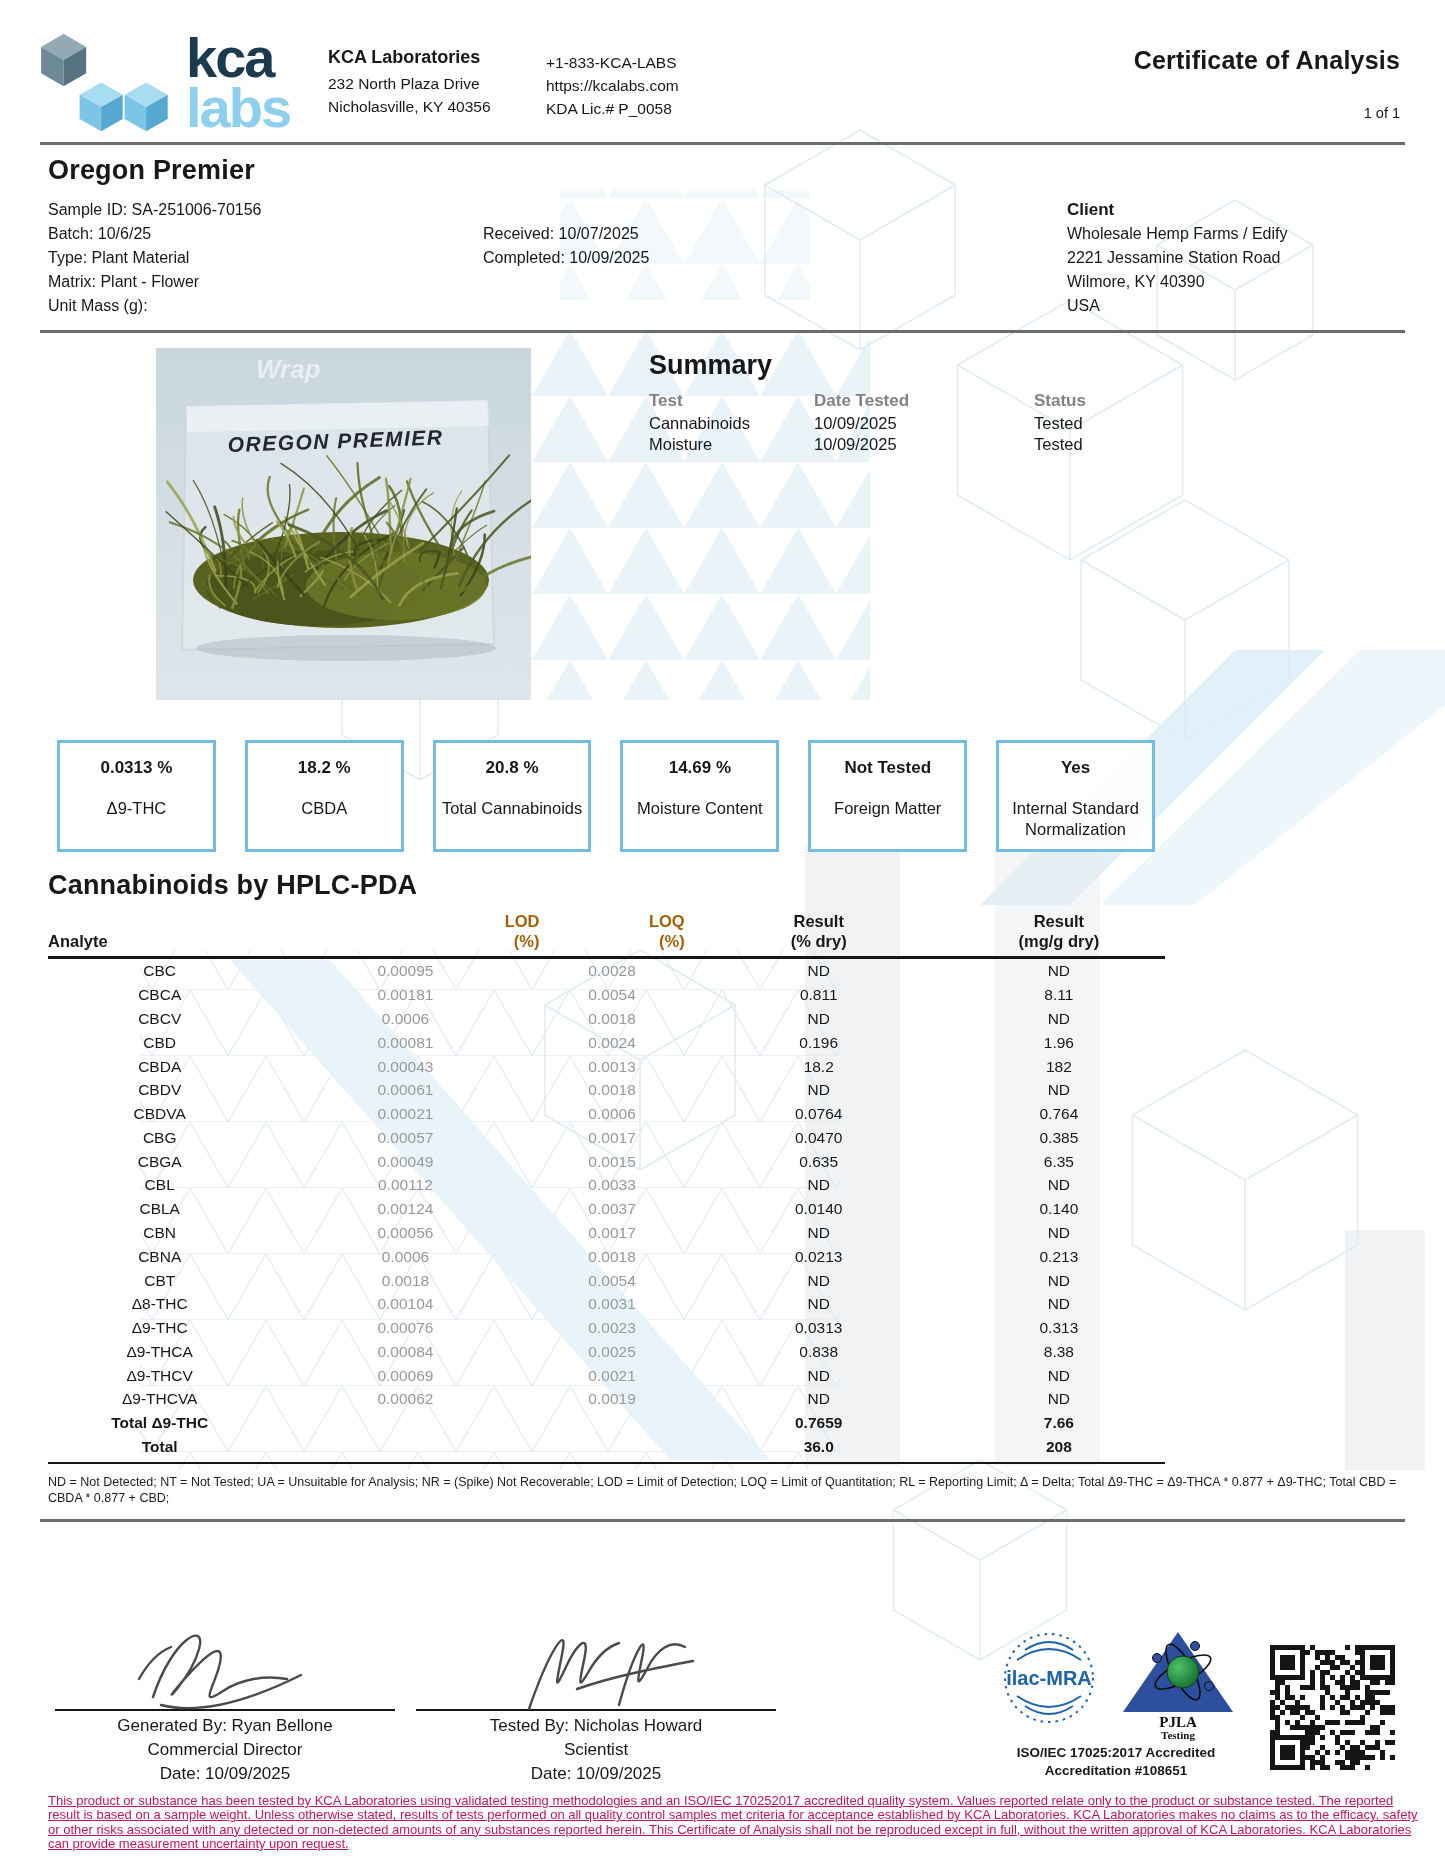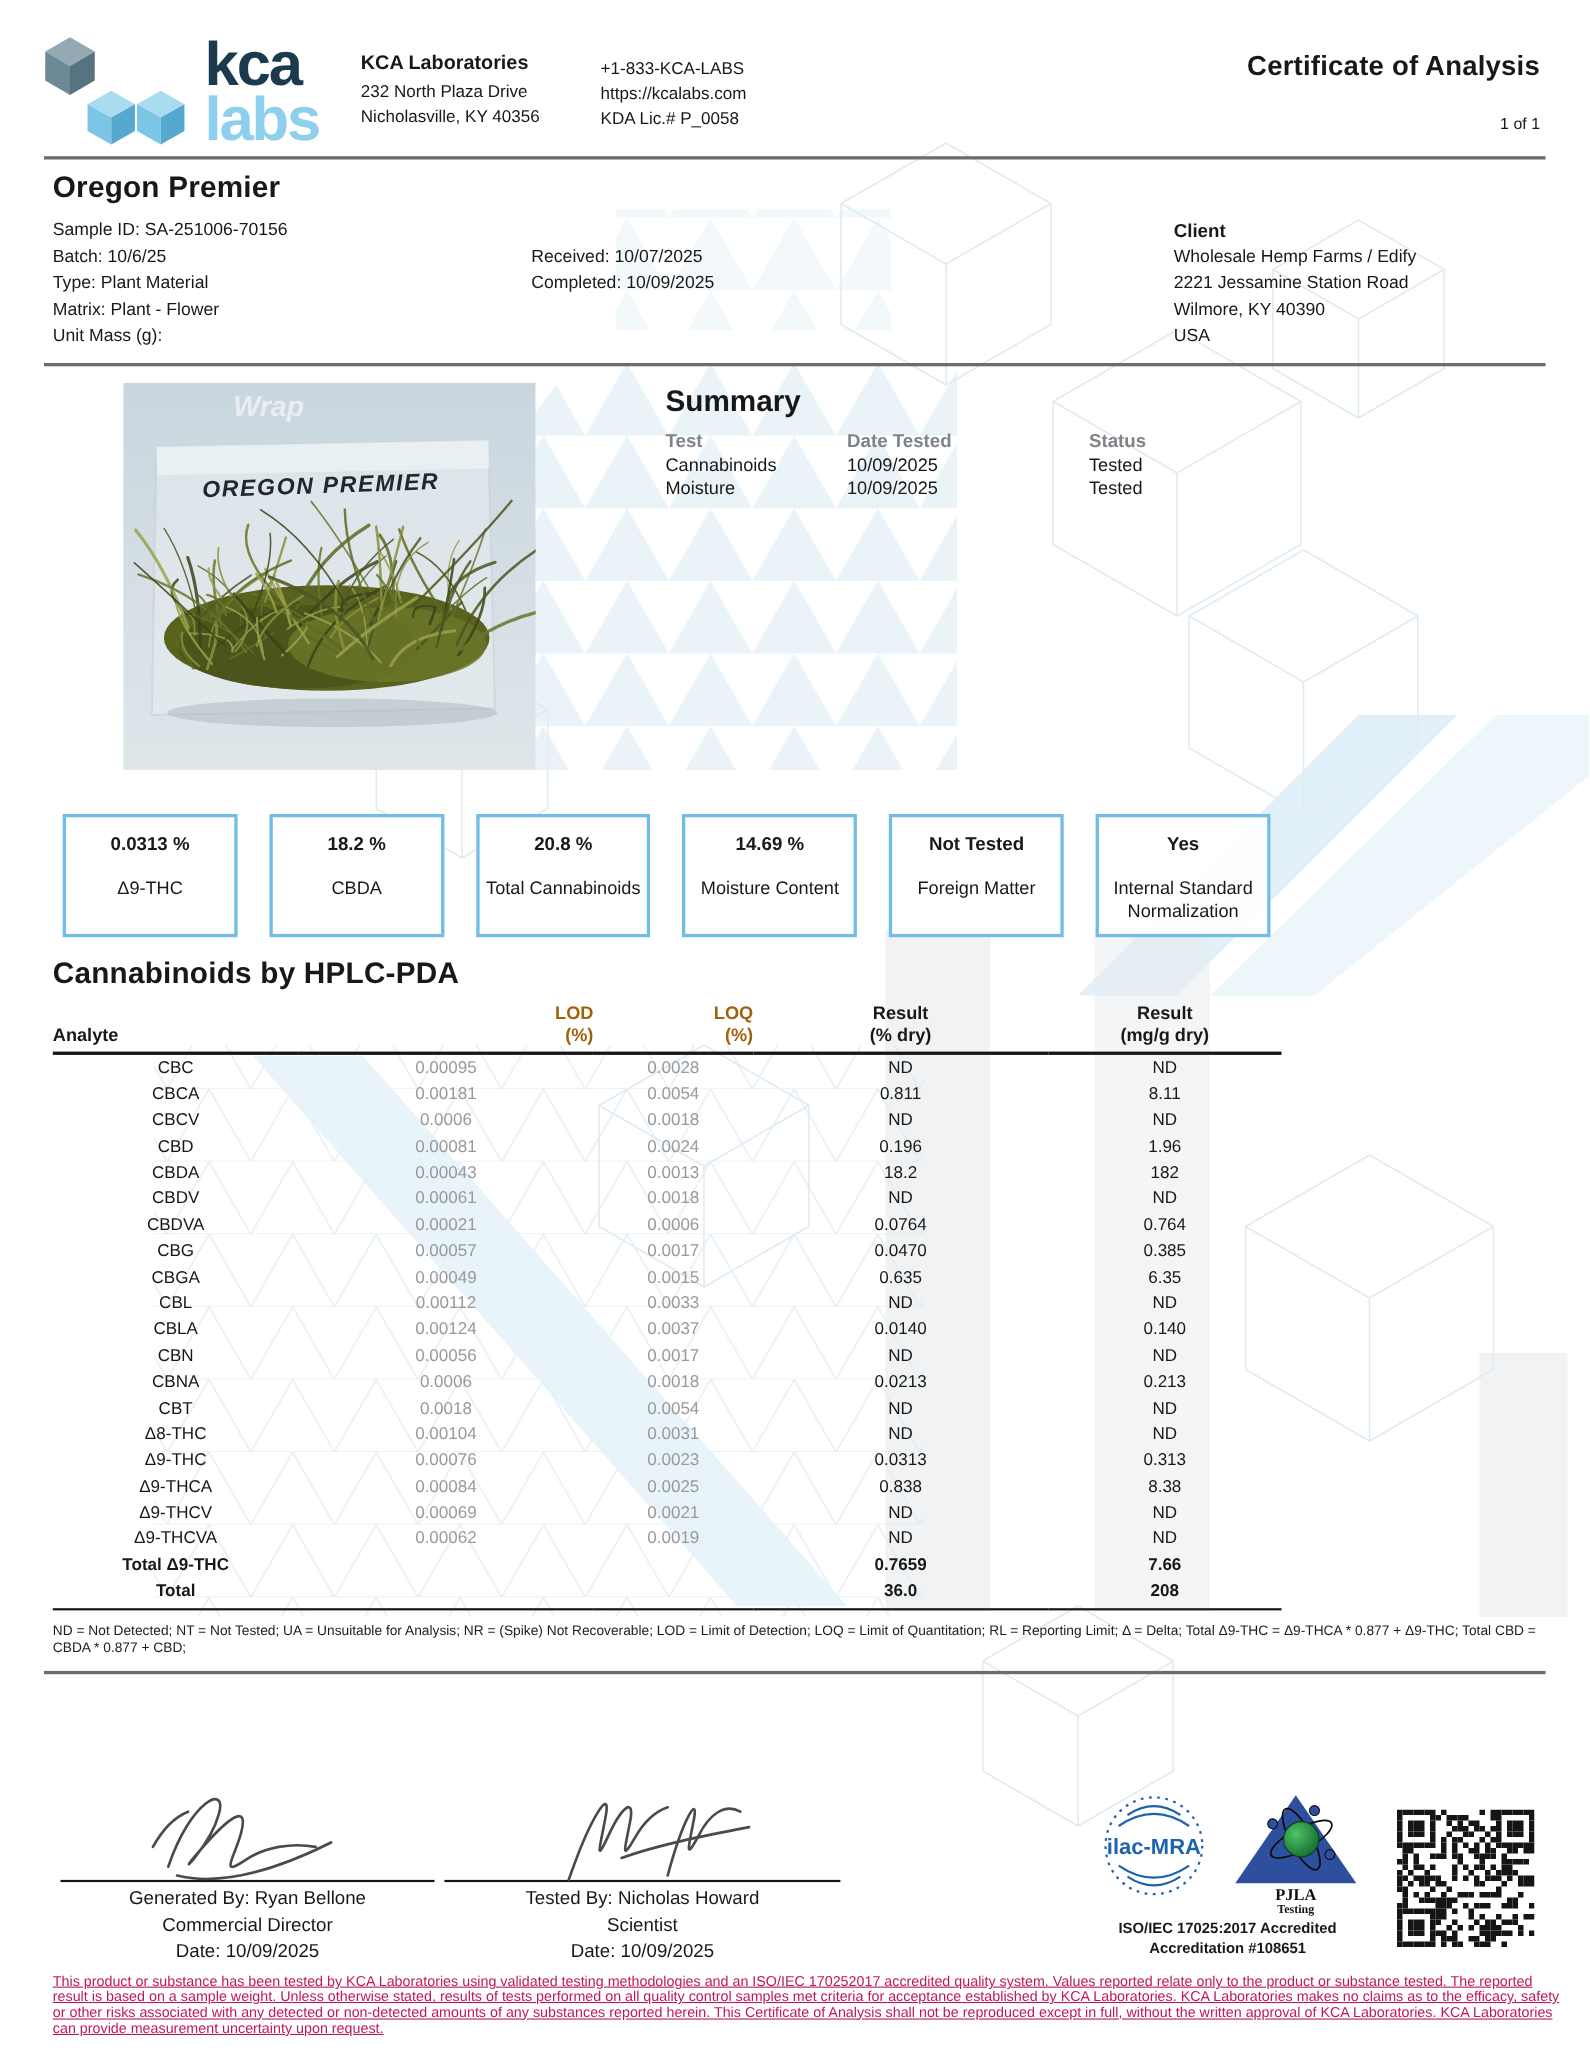--- a/index.html
+++ b/index.html
@@ -26,21 +26,21 @@
   
   .sample-section{padding:6px 48px 12px;}
   .sample-name{font-size:27px;font-weight:bold;margin:4px 0 12px;letter-spacing:.2px;}
   .sample-cols{display:flex;}
   .s-left{width:435px;font-size:16px;line-height:24px;}
   .s-mid{width:375px;font-size:16px;line-height:24px;padding-top:24px;}
   .client-block{margin-left:auto;width:330px;font-size:16px;line-height:24px;}
   .client-h{font-weight:bold;font-size:17px;}
 
   
-  .photo-summary{display:flex;padding:15px 20px 0;}
+  .photo-summary{display:flex;padding:15px 64px 0;}
   .photo{margin-left:92px;width:375px;height:352px;flex:none;}
   .summary{margin-left:118px;padding-top:2px;}
   .summary-title{font-size:27px;font-weight:bold;margin:0 0 8px;}
   .summary-table{border-collapse:collapse;}
   .summary-table th{font-size:17px;color:#808285;text-align:left;font-weight:bold;padding:2px 0;}
   .summary-table td{font-size:16.5px;padding:1px 0;}
   .sc1{width:165px;} .sc2{width:220px;} .sc3{width:130px;}
 
   
   .highlights{display:flex;gap:29px;width:1098px;margin:40px 0 0 57px;}
@@ -64,21 +64,21 @@
   td.c-lod,td.c-loq{color:#97999c;}
   tr.total-row td{font-weight:bold;}
   .cannab-table tbody tr.last-row td{border-bottom:2.5px solid #161616;padding-bottom:6px;}
   .footnote{font-size:12.5px;line-height:16px;margin:10px 0 0;color:#1c1d1f;}
   .rule-bottom{margin-top:13px;}
 
   
   .footer{position:absolute;left:0;right:0;bottom:0;height:330px;}
   .sig{position:absolute;bottom:84px;text-align:center;}
   .sig1{left:55px;width:340px;}
-  .sig2{left:404px;width:360px;}
+  .sig2{left:416px;width:360px;}
   .sig-svg{display:block;margin:0 auto -4px;}
   .sig-line{border-top:2.5px solid #161616;margin:0 0 3px;}
   .sig-text{font-size:17px;line-height:24px;}
   .accred{position:absolute;right:50px;bottom:90px;display:flex;gap:26px;align-items:center;}
   .accred-left{width:256px;text-align:center;}
   .logos-row{display:flex;justify-content:center;align-items:flex-start;gap:12px;height:116px;}
   .iso-line{font-weight:bold;font-size:13.5px;line-height:18px;}
   .qr-wrap{width:125px;height:125px;margin-top:6px;}
   .disclaimer{position:absolute;left:48px;right:26px;bottom:6px;font-size:13px;line-height:14.2px;color:#be185d;text-decoration:underline;}
 </style>

